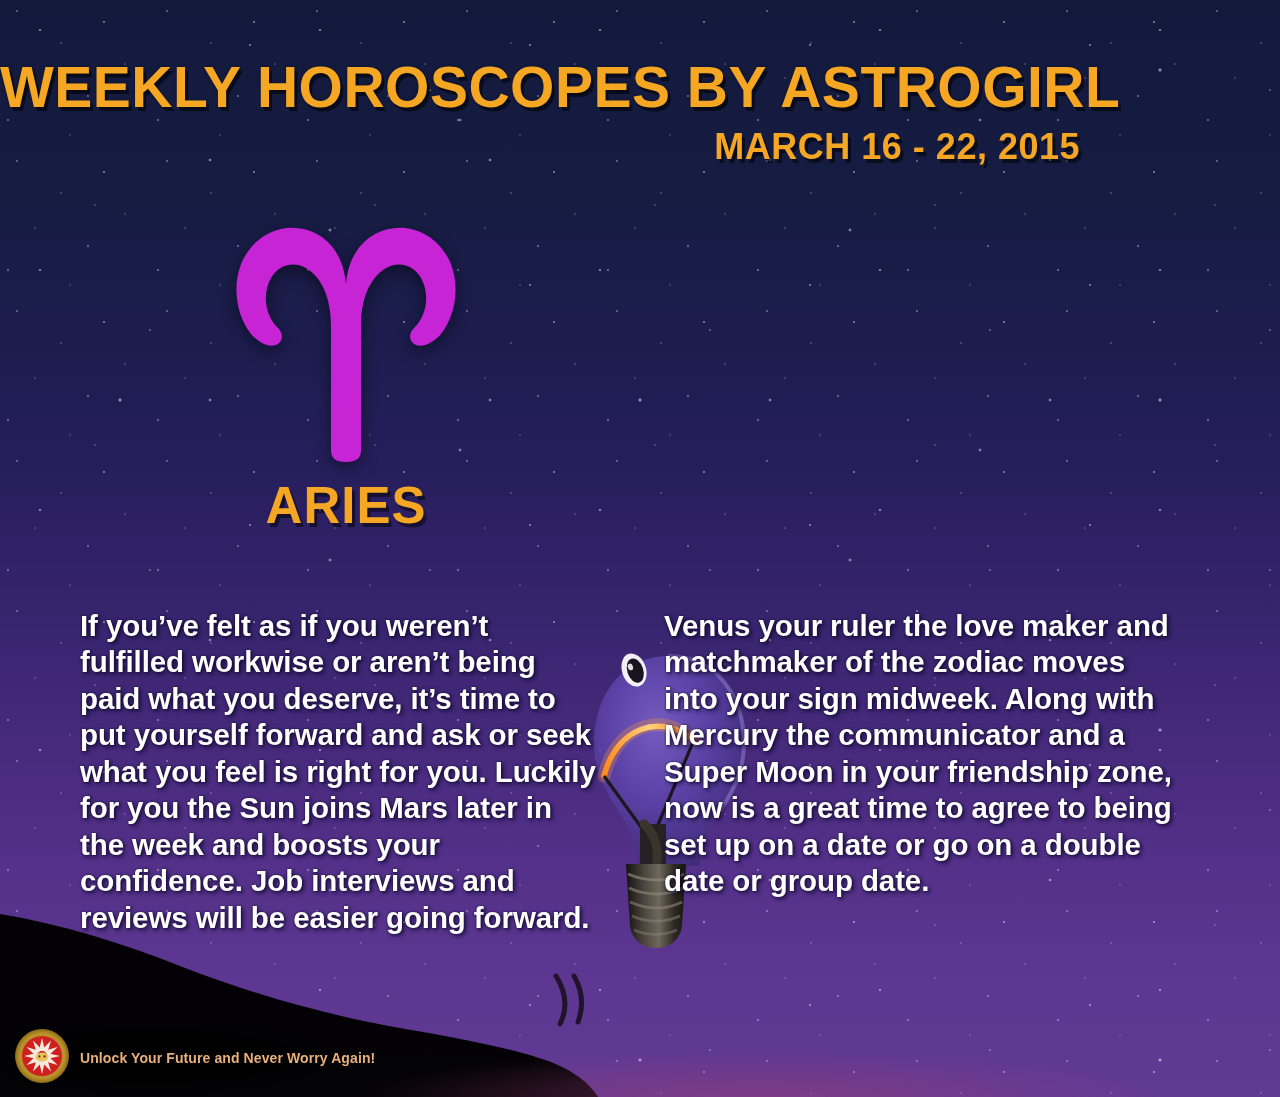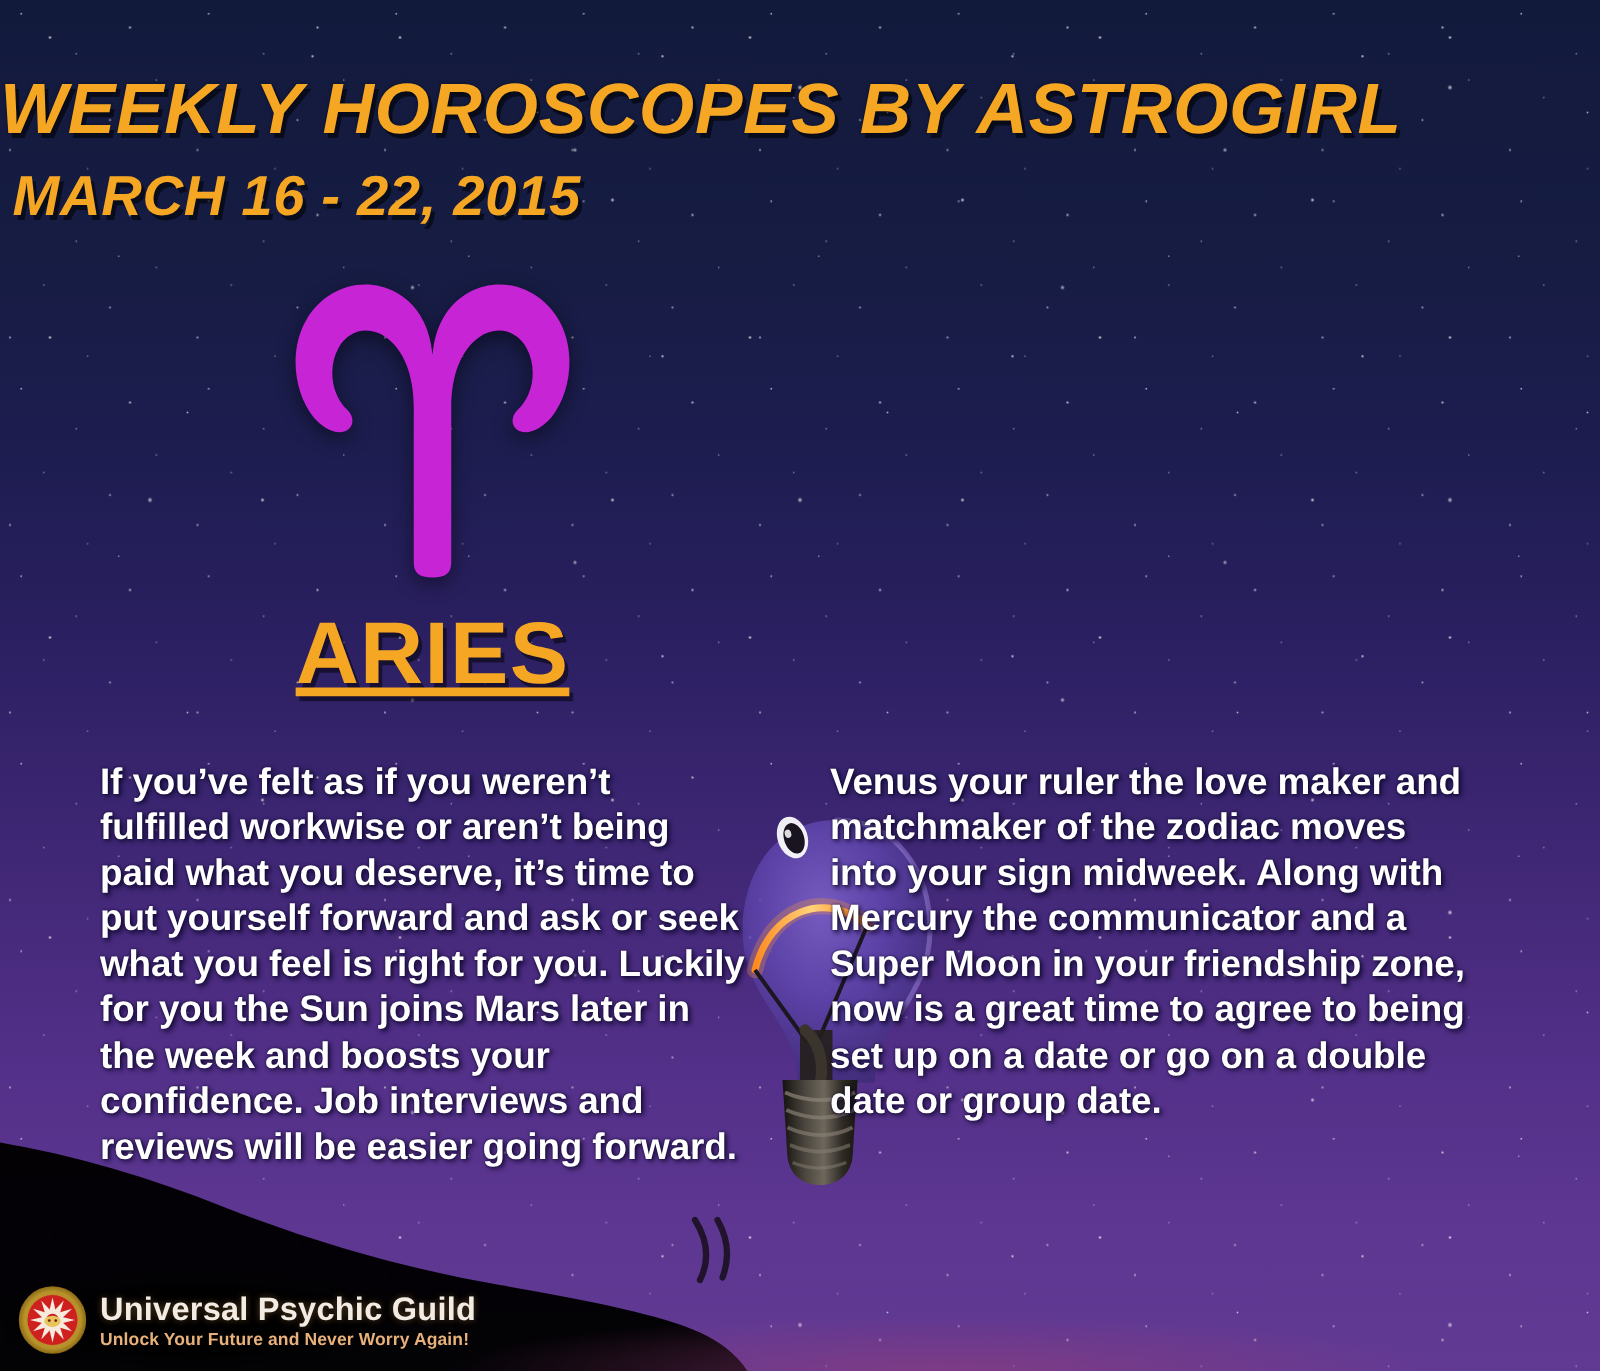--- a/index.html
+++ b/index.html
@@ -52,53 +52,52 @@
   .stars.s3{
     background-image:
       radial-gradient(2.2px 2.2px at 120px 70px, rgba(255,255,255,1), transparent),
       radial-gradient(2px 2px at 330px 230px, rgba(245,248,255,.95), transparent),
       radial-gradient(1.9px 1.9px at 460px 120px, rgba(255,255,255,.9), transparent);
     background-size:520px 330px;
     opacity:.75;
   }
 
   
-  #header{position:absolute;left:0;top:0;width:1080px;text-align:left;font-style:italic;}
+  #header{position:absolute;left:0;top:0;width:1080px;text-align:right;}
   #title{
     margin:0;padding-top:58px;
     font-size:57px;line-height:58px;font-weight:bold;
     letter-spacing:.5px;
     color:#F5A623;
     text-shadow:3px 4px 0 rgba(0,0,0,.55), 0 0 3px rgba(0,0,0,.4);
     white-space:nowrap;
   }
   #subtitle{
-    margin:10px;padding-top:10px;
-    font-size:45px;line-height:42px;font-weight:bold;
+    margin:0;padding-top:10px;
+    font-size:36px;line-height:42px;font-weight:bold;
     letter-spacing:.5px;
     color:#F5A623;
     text-shadow:3px 4px 0 rgba(0,0,0,.55);
     white-space:nowrap;
   }
 
   
   .sign-col{position:absolute;top:206px;width:560px;text-align:center;}
   #col-aries{left:66px;}
   #col-taurus{left:654px;}
 
   .glyph-wrap{height:258px;display:flex;align-items:flex-end;justify-content:center;}
   .glyph-wrap svg{display:block;filter:drop-shadow(0 5px 8px rgba(0,0,0,.45));}
 
   .sign-name{
-    margin:16px;padding-top:6px;
-    font-size:70px;line-height:72px;font-weight:bold;
+    margin:0;padding-top:6px;
+    font-size:51px;line-height:72px;font-weight:bold;
     letter-spacing:1px;
     color:#F5A623;
     text-shadow:3px 4px 0 rgba(0,0,0,.5);
-    text-decoration:underline;
   }
 
   
   .sign-body{
     position:absolute;width:520px;
     font-size:29.5px;line-height:36.5px;font-weight:bold;
     color:#ffffff;text-align:left;
     text-shadow:2px 2px 4px rgba(10,5,40,.85), 0 0 2px rgba(10,5,40,.9);
     letter-spacing:-.1px;
   }
@@ -313,18 +312,17 @@
                 <path d="M0 -18 L 3.1 -5 L -3.1 -5 Z"></path>
               </g>
           </g>
         </g>
         <ellipse cx="28" cy="29" rx="6.5" ry="4.5" fill="#e8c45a"></ellipse>
         <circle cx="25.4" cy="28.4" r="1.1" fill="#6b2008"></circle>
         <circle cx="30.6" cy="28.4" r="1.1" fill="#6b2008"></circle>
       </svg>
     </div>
     <div id="logo-text">
-      <div id="logo-name">Universal Psychic Guild</div>
       <div id="logo-tag">Unlock Your Future and Never Worry Again!</div>
     </div>
   </div>
 
 </div>
 
 </body></html>

